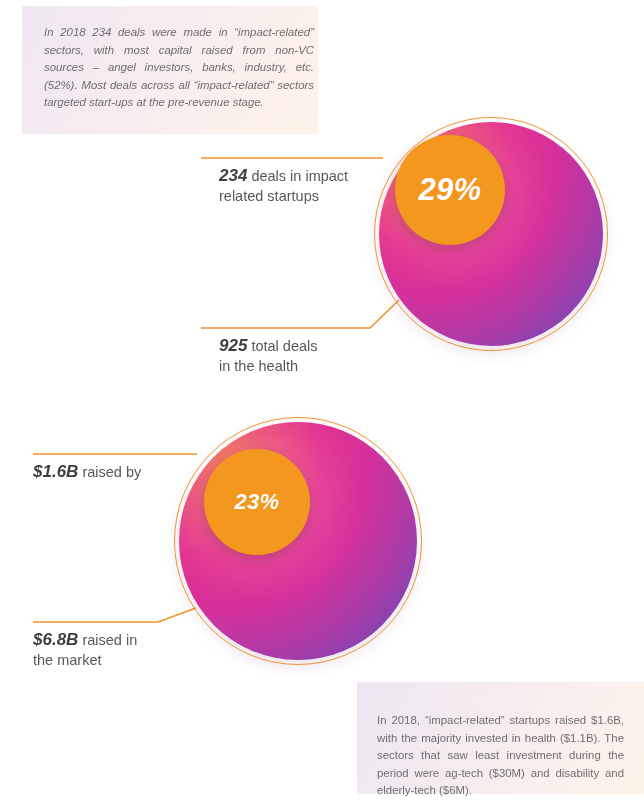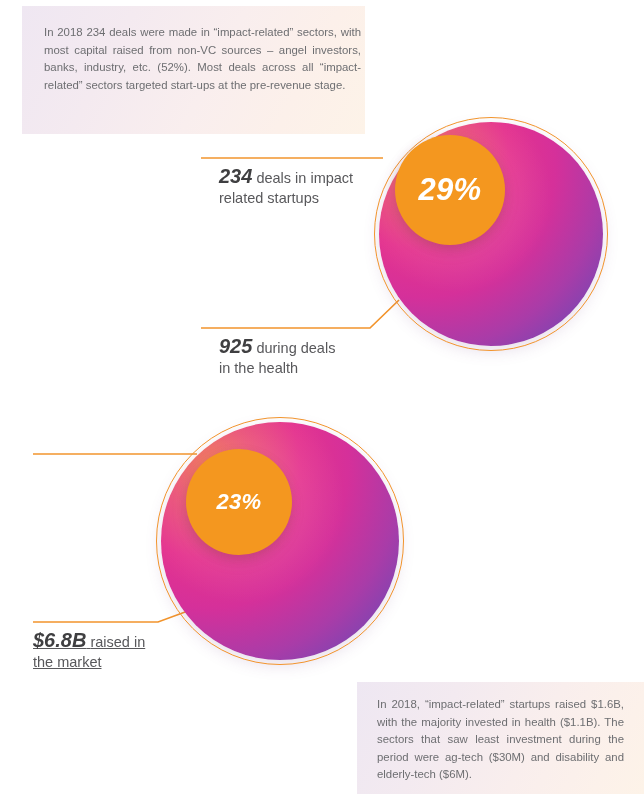--- a/index.html
+++ b/index.html
@@ -24,31 +24,32 @@
     line-height: 17.6px;
     color: #6d6e71;
     text-align: justify;
     text-justify: inter-word;
   }
   .note-box .note-text { display: block; }
 
   #note-top {
     left: 22px;
     top: 6px;
-    width: 343px;
+    width: 296px;
     height: 128px;
     padding: 18px 4px 10px 22px;
     background: linear-gradient(118deg, #efe7f2 0%, #f4eaf0 28%, #f9eeee 55%, #fcf0ea 78%, #fdf3e8 100%);
+    font-style: italic;
   }
   #note-bottom {
     left: 357px;
     top: 682px;
     width: 287px;
     height: 112px;
-    padding: 14px 20px 10px 20px;
+    padding: 30px 20px 10px 20px;
     background: linear-gradient(118deg, #eee7f2 0%, #f3eaf0 30%, #f9eeed 60%, #fcf1ea 85%, #fdf3e8 100%);
   }
 
   
   .viz {
     position: absolute;
   }
   .outer-wrap {
     position: absolute;
     border-radius: 50%;
@@ -104,21 +105,21 @@
   .callout {
     position: absolute;
     font-size: 14.5px;
     line-height: 20px;
     color: #58585b;
     white-space: nowrap;
   }
   .callout .big {
     font-weight: bold;
     font-style: italic;
-    font-size: 20px;
+    font-size: 17px;
     color: #3f3f41;
   }
 </style>
 </head>
 <body>
 
 <div id="note-top" class="note-box">
   <span class="note-text">In 2018 234 deals were made in “impact-related” sectors, with most capital raised from non-VC sources – angel investors, banks, industry, etc. (52%). Most deals across all “impact-related” sectors targeted start-ups at the pre-revenue stage.</span>
 </div>
 
@@ -145,39 +146,41 @@
 </div>
 
 <div class="callout" style="left:219px; top:166px;">
   <div><span class="big">234</span>
     <span>deals in impact</span></div>
   <div>related startups</div>
 </div>
 
 <div class="callout" style="left:219px; top:336px;">
   <div><span class="big">925</span>
-    <span>during deals</span></div>
+    <span>total deals</span></div>
   <div>in the health</div>
 </div>
 
-<div class="viz" style="left:156px; top:417px; width:248px; height:248px;">
+<div class="viz" style="left:174px; top:417px; width:248px; height:248px;">
   <div class="outer-wrap" style="left:0; top:0; width:248px; height:248px;">
     <div class="outer-disc" style="left:5px; top:5px; width:238px; height:238px;"></div>
     <div class="outer-ring" style="width:248px; height:248px;"></div>
     <div class="inner-shadow" style="left:26px; top:36px; width:112px; height:112px;"></div>
     <div class="inner-disc" style="left:30px; top:32px; width:106px; height:106px;">
       <span class="inner-label" style="font-size:22px;">23%</span>
     </div>
   </div>
 </div>
 
 <div class="callout" style="left:33px; top:462px;">
+  <div><span class="big">$1.6B</span>
+    <span>raised by</span></div>
 </div>
 
-<div class="callout" style="left:33px; top:630px;text-decoration:underline;">
+<div class="callout" style="left:33px; top:630px;">
   <div><span class="big">$6.8B</span>
     <span>raised in</span></div>
   <div>the market</div>
 </div>
 
 <div id="note-bottom" class="note-box">
   <span class="note-text">In 2018, “impact-related” startups raised $1.6B, with the majority invested in health ($1.1B). The sectors that saw least investment during the period were ag-tech ($30M) and disability and elderly-tech ($6M).</span>
 </div>
 
 </body></html>

